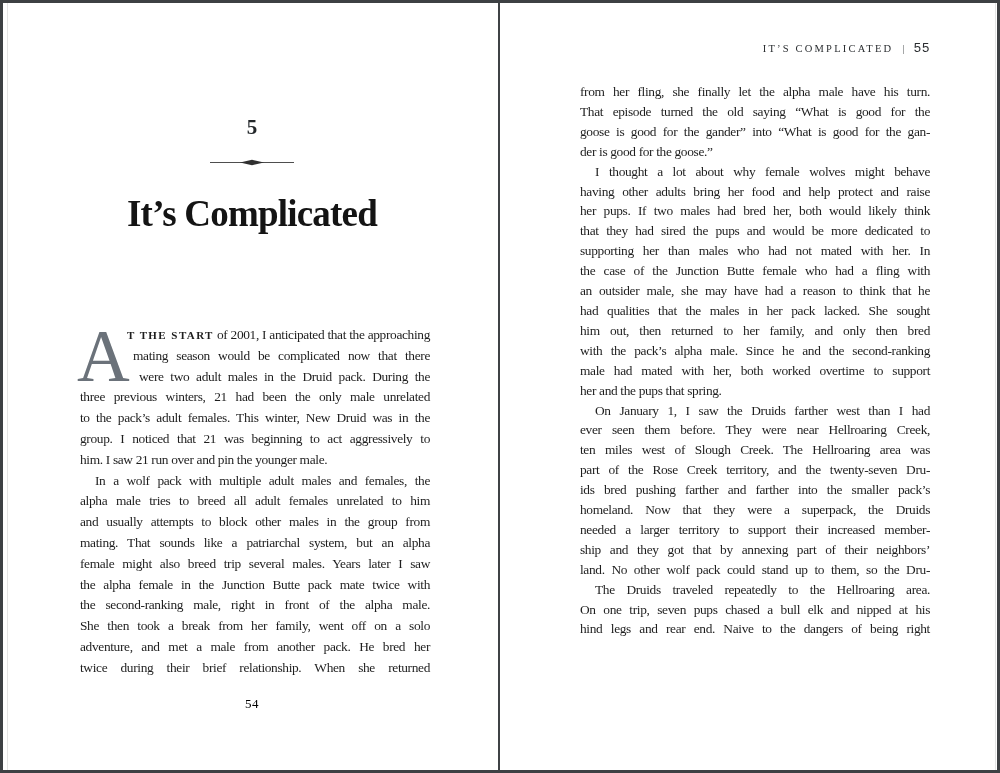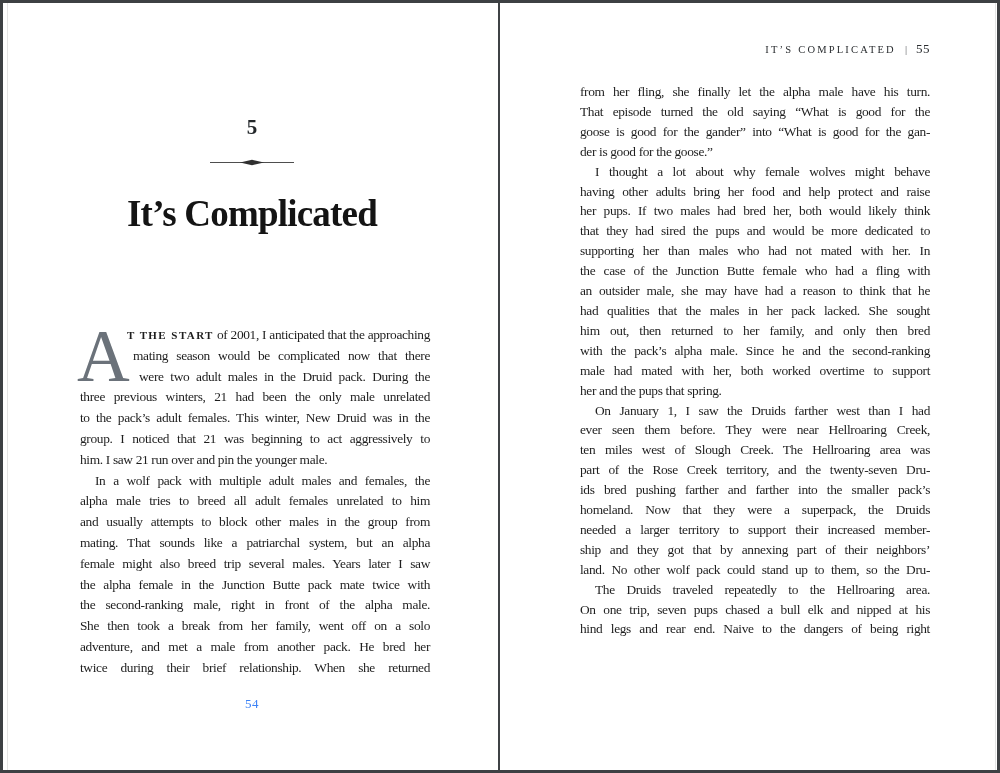--- a/index.html
+++ b/index.html
@@ -54,29 +54,29 @@
   .drop-cap {
     position: absolute; left: -3px; top: 7px;
     font-size: 73px; line-height: 50px; height: 50px;
     color: #6b727a; font-weight: 400;
   }
   .smallcaps { font-size: 11px; letter-spacing: 1.4px; font-weight: bold; }
 
   
   .folio-bottom {
     position: absolute; top: 693px; left: 0; right: 0;
-    text-align: center; font-size: 13px; letter-spacing: 0.5px; color: #3b82f6;
+    text-align: center; font-size: 13px; letter-spacing: 0.5px; color: #000000;
   }
   .running-header {
     position: absolute; top: 38px; right: 70px;
     font-size: 10.5px; letter-spacing: 2.2px; color: #2a2d30;
     white-space: nowrap;
   }
   .running-header .sep { margin: 0 9px; color: #55585b; letter-spacing: 0; }
-  .running-header .folio-top { font-size: 13px; letter-spacing: 0.5px; }
+  .running-header .folio-top { font-size: 13px; letter-spacing: 0.5px; font-family: Liberation Mono, monospace; }
 </style>
 </head>
 <body>
 
 <div class="spread">
 
   <div class="page page-left">
     <div class="edge-line l"></div>
 
     <div class="chapter-number">5</div>

